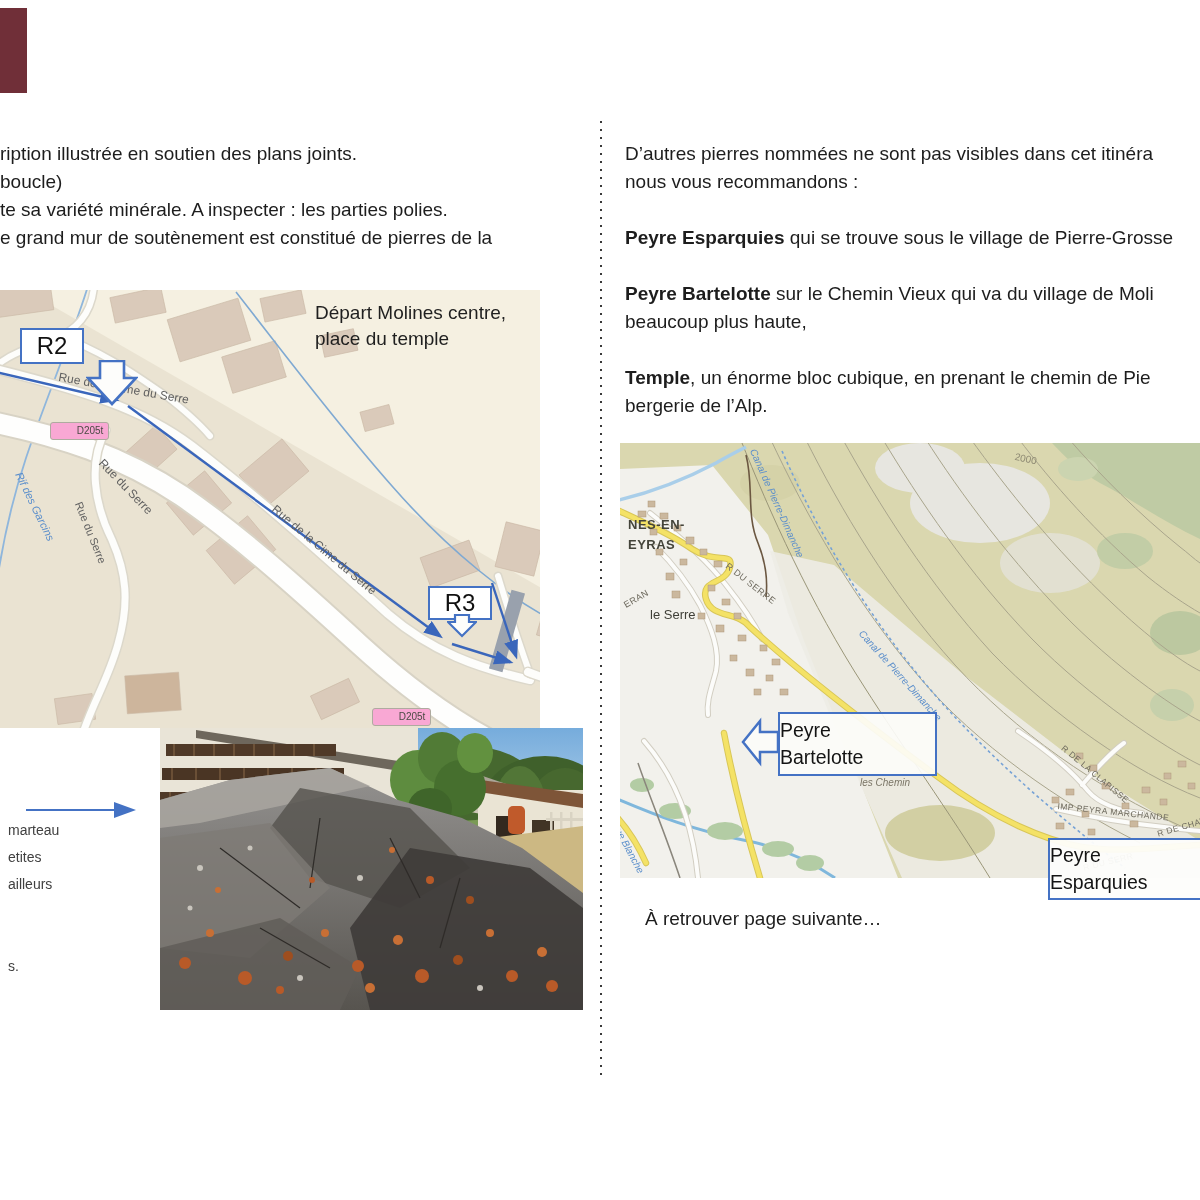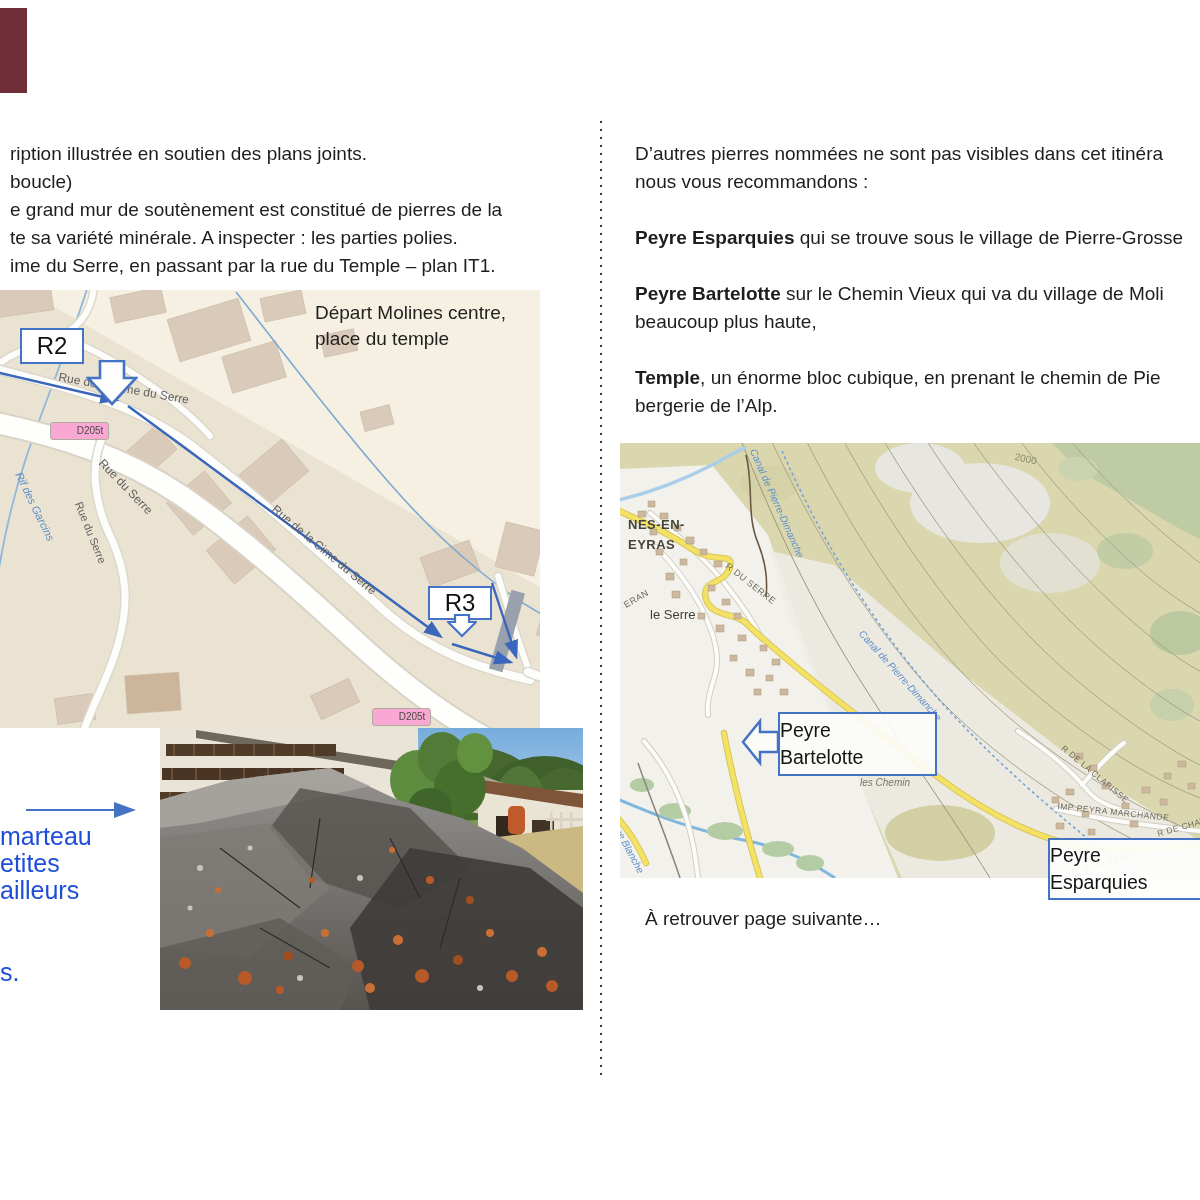--- a/index.html
+++ b/index.html
@@ -1,20 +1,20 @@
 <!DOCTYPE html>
 <html><head>
 <meta charset="utf-8">
 <style>
   html,body{margin:0;padding:0;background:#fff;}
   #page{position:relative;width:1200px;height:1200px;background:#fff;overflow:hidden;
         font-family:"Liberation Sans",sans-serif;color:#1c1c1c;}
   .abs{position:absolute;}
   .nowrap{white-space:nowrap;}
-  .body-text{font-size:19px;line-height:28px;color:#1d1d1d;padding-left:10px;}
+  .body-text{font-size:19px;line-height:28px;color:#1d1d1d;}
   .para{margin:0 0 28px 0;white-space:nowrap;}
   .b{font-weight:bold;}
   
   #divider{left:600px;top:121px;width:2px;height:957px;
     background:repeating-linear-gradient(to bottom,#3a3a3a 0 2px,transparent 2px 8px);}
   
   #corner-mark{left:0;top:8px;width:27px;height:85px;background:#702F38;}
   
   #left-map{left:0;top:290px;width:540px;height:438px;overflow:hidden;}
   #right-map{left:620px;top:443px;width:580px;height:435px;overflow:hidden;}
@@ -24,37 +24,36 @@
   .blue-label{color:#5c8fcb;font-style:italic;}
   .badge{position:absolute;width:36px;height:16px;background:#f9a8d4;border:1px solid #afaba0;
          border-radius:3px;font-size:10px;color:#4a4a44;text-align:center;line-height:15px;padding-left:21px;}
   .marker-box{position:absolute;background:#fff;border:2.5px solid #4472C4;
       display:flex;align-items:center;justify-content:center;font-size:24px;color:#111;}
   .callout{position:absolute;border:2.5px solid #4472C4;background:rgba(252,252,249,0.92);
       display:flex;flex-direction:column;justify-content:center;
       font-size:19.5px;color:#141414;line-height:27px;z-index:6;}
   .dm-text{position:absolute;font-size:19px;line-height:26px;color:#1f1f1f;}
   .footer-text{font-size:19px;color:#1d1d1d;white-space:nowrap;}
-  .caption-line{position:absolute;font-size:25px;color:#1d4ed8;white-space:nowrap;}
+  .caption-line{position:absolute;font-size:14px;color:#404040;white-space:nowrap;margin-left:8px;}
 </style>
 </head>
 <body>
 
 <div id="page">
 
   <div id="corner-mark" class="abs"></div>
 
   <div id="divider" class="abs"></div>
 
   <div class="abs body-text nowrap" style="left:0;top:140px;width:585px;overflow:hidden;">
     <div>ription illustrée en soutien des plans joints.</div>
     <div>boucle)</div>
+    <div>te sa variété minérale. A inspecter : les parties polies.</div>
     <div>e grand mur de soutènement est constitué de pierres de la</div>
-    <div>te sa variété minérale. A inspecter : les parties polies.</div>
-    <div>ime du Serre, en passant par la rue du Temple – plan IT1.</div>
   </div>
 
   <div id="left-map" class="abs">
     <svg width="583" height="438" viewBox="0 0 583 438">
       <defs>
         <marker id="ah" markerWidth="9" markerHeight="8" refX="6.5" refY="3" orient="auto">
           <path d="M0,0 L8,3 L0,6 z" fill="#3A66BB"></path>
         </marker>
       </defs>
       <rect x="0" y="0" width="583" height="438" fill="#EAE3D2"></rect>

